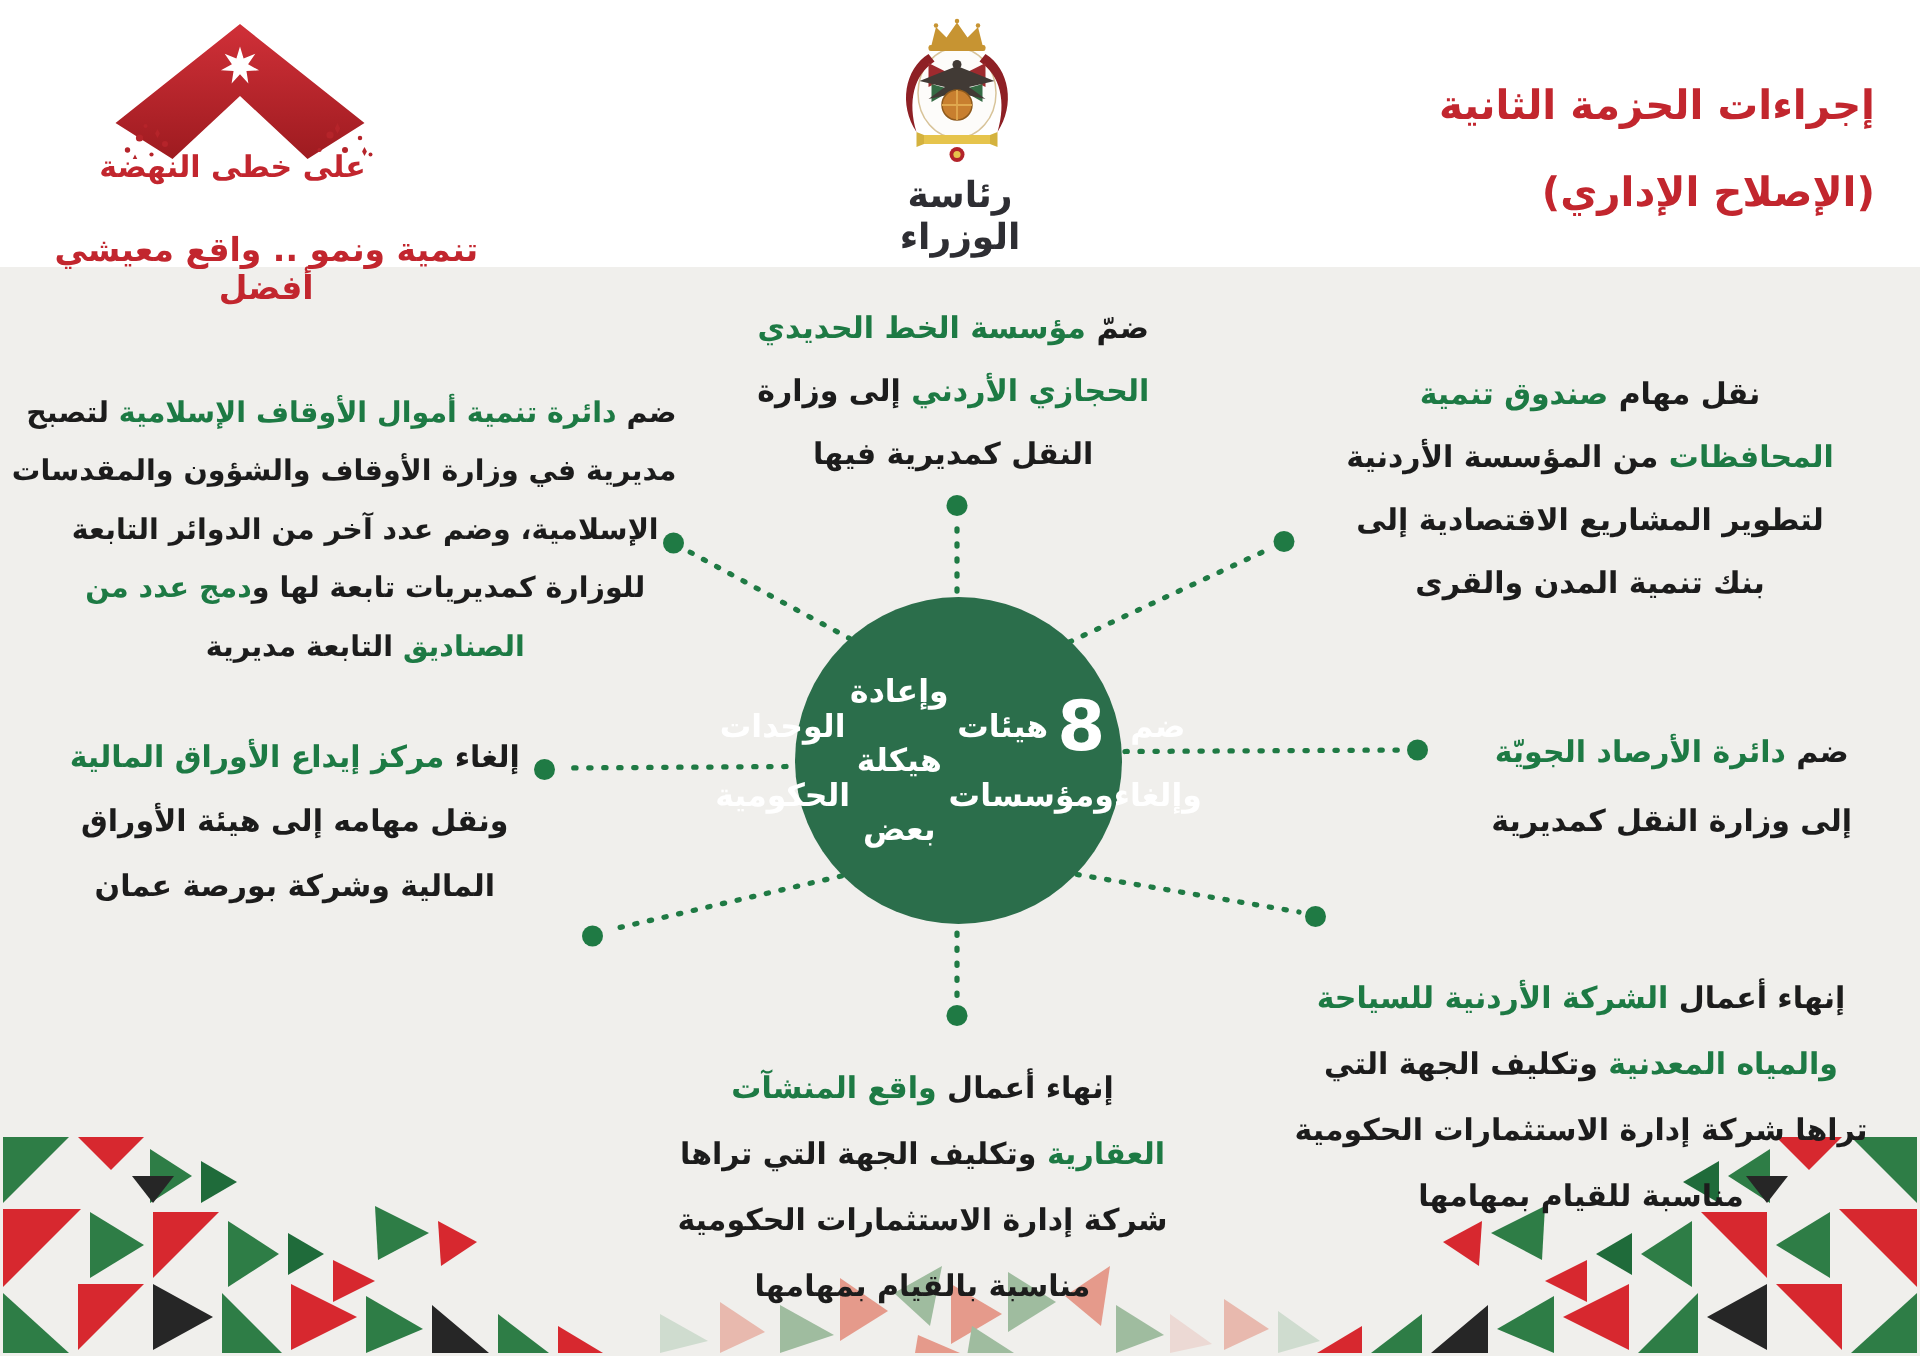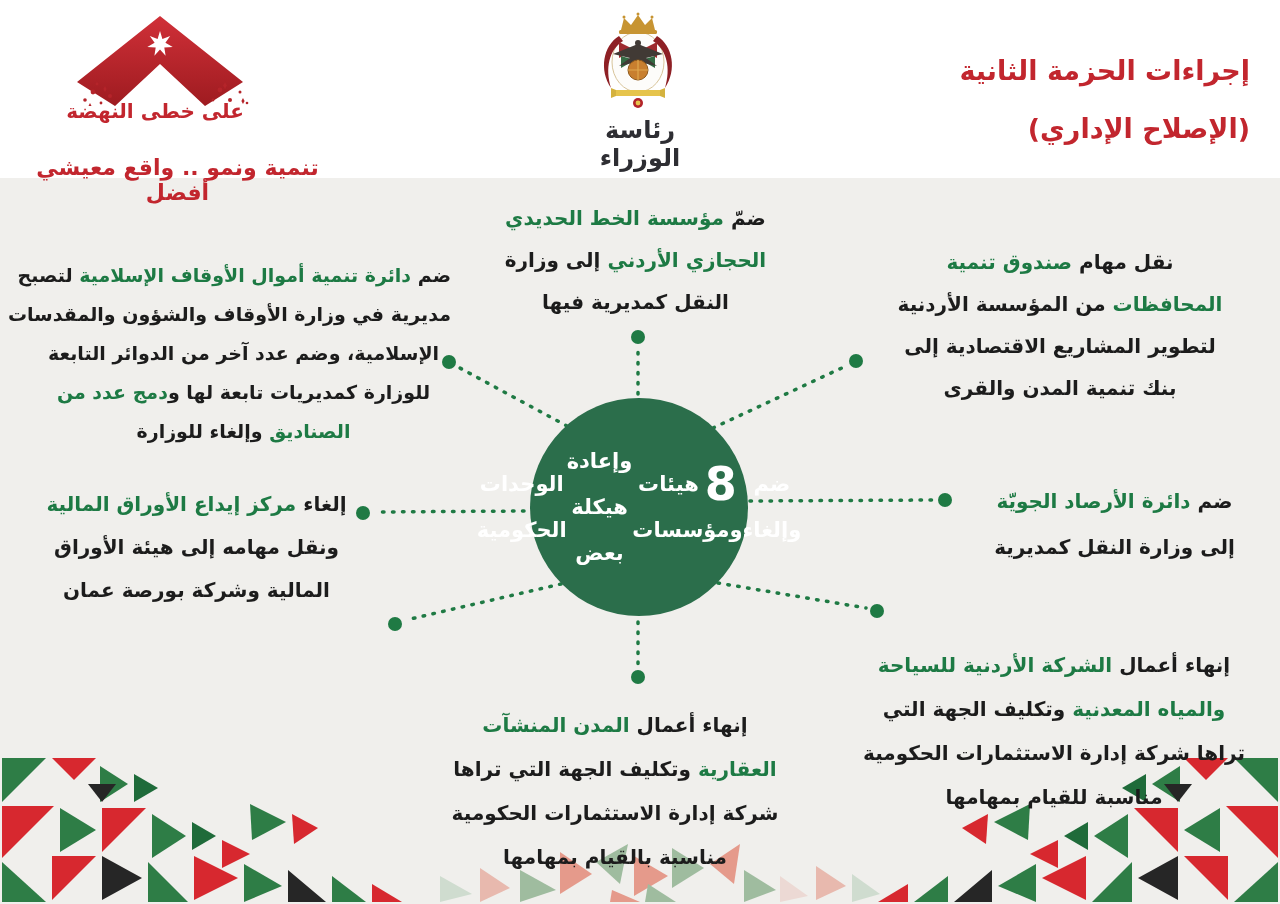--- a/index.html
+++ b/index.html
@@ -151,39 +151,39 @@
   <div class="node n-railway">
       <div class="ln"><span class="k">ضمّ </span><span class="g">مؤسسة الخط الحديدي</span></div>
       <div class="ln"><span class="g">الحجازي الأردني</span><span class="k"> إلى وزارة</span></div>
       <div class="ln"><span class="k">النقل كمديرية فيها</span></div>
     </div>
   <div class="node n-awqaf">
       <div class="ln"><span class="k">ضم </span><span class="g">دائرة تنمية أموال الأوقاف الإسلامية</span><span class="k"> لتصبح</span></div>
       <div class="ln"><span class="k">مديرية في وزارة الأوقاف والشؤون والمقدسات</span></div>
       <div class="ln"><span class="k">الإسلامية، وضم عدد آخر من الدوائر التابعة</span></div>
       <div class="ln"><span class="k">للوزارة كمديريات تابعة لها و</span><span class="g">دمج عدد من</span></div>
-      <div class="ln"><span class="g">الصناديق</span><span class="k"> وإلغاء للوزارة</span></div>
+      <div class="ln"><span class="g">الصناديق</span><span class="k"> التابعة مديرية</span></div>
     </div>
   <div class="node n-governorates">
       <div class="ln"><span class="k">نقل مهام </span><span class="g">صندوق تنمية</span></div>
       <div class="ln"><span class="g">المحافظات</span><span class="k"> من المؤسسة الأردنية</span></div>
       <div class="ln"><span class="k">لتطوير المشاريع الاقتصادية إلى</span></div>
       <div class="ln"><span class="k">بنك تنمية المدن والقرى</span></div>
     </div>
   <div class="node n-depository">
       <div class="ln"><span class="k">إلغاء </span><span class="g">مركز إيداع الأوراق المالية</span></div>
       <div class="ln"><span class="k">ونقل مهامه إلى هيئة الأوراق</span></div>
       <div class="ln"><span class="k">المالية وشركة بورصة عمان</span></div>
     </div>
   <div class="node n-meteorology">
       <div class="ln"><span class="k">ضم </span><span class="g">دائرة الأرصاد الجويّة</span></div>
       <div class="ln"><span class="k">إلى وزارة النقل كمديرية</span></div>
     </div>
   <div class="node n-realestate">
-      <div class="ln"><span class="k">إنهاء أعمال </span><span class="g">المدن المنشآت</span></div>
+      <div class="ln"><span class="k">إنهاء أعمال </span><span class="g">واقع المنشآت</span></div>
       <div class="ln"><span class="g">العقارية</span><span class="k"> وتكليف الجهة التي تراها</span></div>
       <div class="ln"><span class="k">شركة إدارة الاستثمارات الحكومية</span></div>
       <div class="ln"><span class="k">مناسبة بالقيام بمهامها</span></div>
     </div>
   <div class="node n-tourism">
       <div class="ln"><span class="k">إنهاء أعمال </span><span class="g">الشركة الأردنية للسياحة</span></div>
       <div class="ln"><span class="g">والمياه المعدنية</span><span class="k"> وتكليف الجهة التي</span></div>
       <div class="ln"><span class="k">تراها شركة إدارة الاستثمارات الحكومية</span></div>
       <div class="ln"><span class="k">مناسبة للقيام بمهامها</span></div>
     </div>

